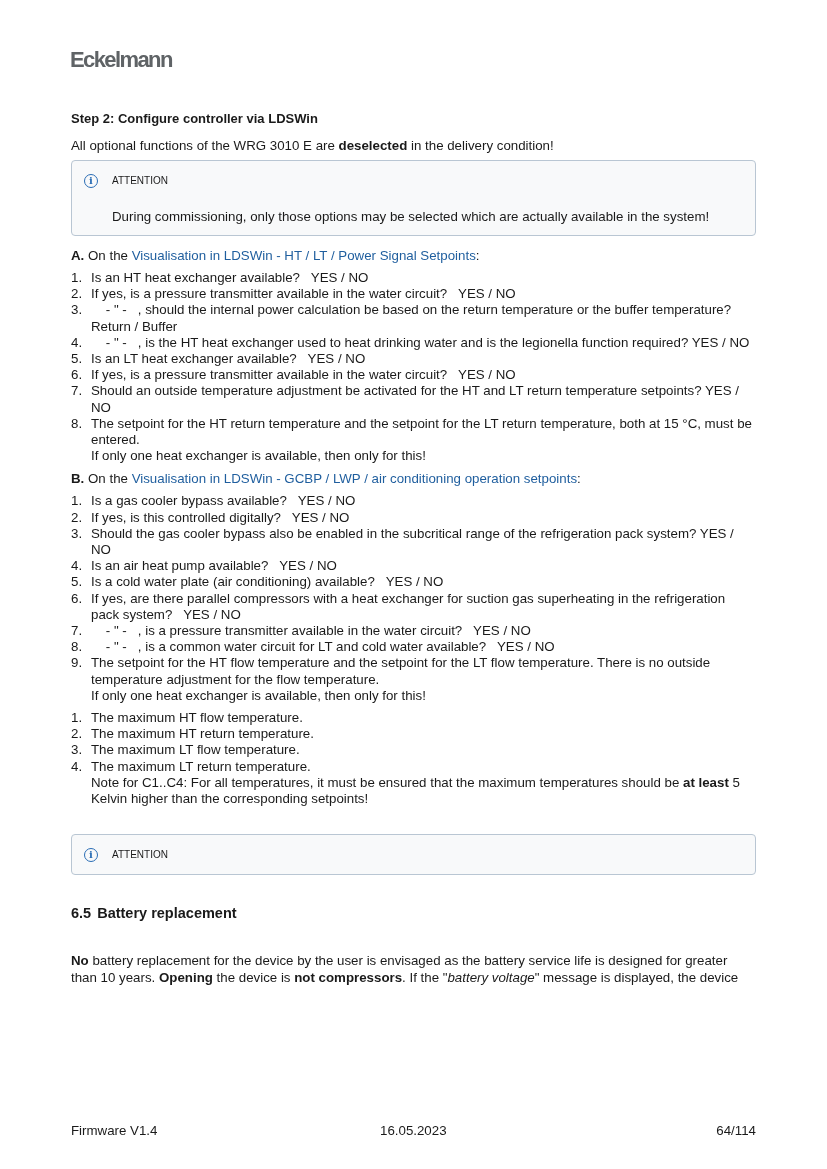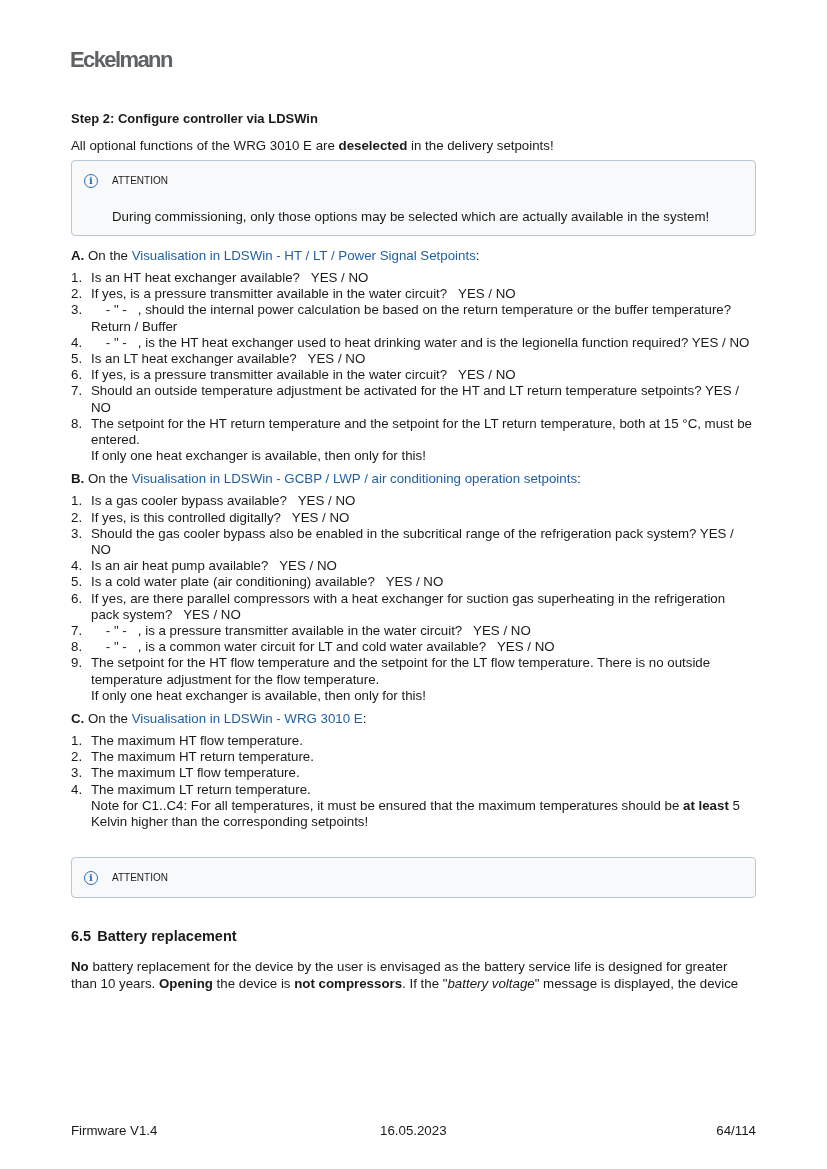--- a/index.html
+++ b/index.html
@@ -29,39 +29,39 @@
   .note-title { font-weight: normal; font-size: 10px; }
   .note-text { margin-left: 28px; line-height: 17px; margin-top: 18px; }
   .section-intro { margin: 0 0 6px 0; line-height: 17px; }
   .section-intro b { font-weight: bold; }
   .link { color: #1f5e9e; text-align: right; }
   ol.qlist { list-style: none; margin: 0 0 6px 0; padding: 0; }
   ol.qlist li { position: relative; padding-left: 20px; line-height: 16.2px; }
   ol.qlist li .num { position: absolute; left: 0; top: 0; }
   .answer { white-space: pre; }
   .sub-line { display: block; }
-  .h2 { font-weight: bold; font-size: 14.5px; margin: 29px 0 13px 0; line-height: 18px; }
+  .h2 { font-weight: bold; font-size: 14.5px; margin: 29px 0 30px 0; line-height: 18px; }
   .h2 .secnum { margin-right: 6px; }
   .footer {
     position: absolute; top: 1123px; left: 71px; width: 685px; height: 16px;
     font-size: 13.3px; line-height: 16px;
   }
   .footer .f-left { position: absolute; left: 0; }
   .footer .f-center { position: absolute; left: 309px; }
   .footer .f-right { position: absolute; right: 0; }
 </style>
 </head>
 <body>
 
 <div class="logo">Eckelmann</div>
 
 <div class="content">
 
   <div class="step-title">Step 2: Configure controller via LDSWin</div>
-  <p class="para"><span>All optional functions of the WRG 3010 E are </span><b>deselected</b><span> in the delivery setpoints!</span></p>
+  <p class="para"><span>All optional functions of the WRG 3010 E are </span><b>deselected</b><span> in the delivery condition!</span></p>
 
   <div class="note-box">
     <div class="note-head">
       <span class="info-icon">i</span>
       <span class="note-title">ATTENTION</span>
     </div>
     <div class="note-text">During commissioning, only those options may be selected which are actually available in the system!</div>
   </div>
 
   <p class="section-intro"><b>A.</b><span> On the </span><span class="link">Visualisation in LDSWin - HT / LT / Power Signal Setpoints</span><span>:</span></p>
@@ -82,21 +82,20 @@
     <li><span class="num">2.</span><span class="answer">If yes, is this controlled digitally?   YES / NO</span></li>
     <li><span class="num">3.</span><span class="answer" style="white-space:pre-wrap">Should the gas cooler bypass also be enabled in the subcritical range of the refrigeration pack system? YES / NO</span></li>
     <li><span class="num">4.</span><span class="answer">Is an air heat pump available?   YES / NO</span></li>
     <li><span class="num">5.</span><span class="answer">Is a cold water plate (air conditioning) available?   YES / NO</span></li>
     <li><span class="num">6.</span><span class="answer" style="white-space:pre-wrap">If yes, are there parallel compressors with a heat exchanger for suction gas superheating in the refrigeration pack system?   YES / NO</span></li>
     <li><span class="num">7.</span><span class="answer">    - " -   , is a pressure transmitter available in the water circuit?   YES / NO</span></li>
     <li><span class="num">8.</span><span class="answer">    - " -   , is a common water circuit for LT and cold water available?   YES / NO</span></li>
     <li><span class="num">9.</span><span style="white-space:pre-wrap">The setpoint for the HT flow temperature and the setpoint for the LT flow temperature. There is no outside temperature adjustment for the flow temperature.</span><span class="sub-line">If only one heat exchanger is available, then only for this!</span></li>
   </ol>
 
-  <p class="section-intro"><b>C.</b><span> On the </span><span class="link">Visualisation in LDSWin - WRG 3010 E</span><span>:</span></p>
   <ol class="qlist">
     <li><span class="num">1.</span><span>The maximum HT flow temperature.</span></li>
     <li><span class="num">2.</span><span>The maximum HT return temperature.</span></li>
     <li><span class="num">3.</span><span>The maximum LT flow temperature.</span></li>
     <li><span class="num">4.</span><span>The maximum LT return temperature.</span>
       <span class="sub-line"><span>Note for C1..C4: For all temperatures, it must be ensured that the maximum temperatures should be </span><b>at least</b><span> 5 Kelvin higher than the corresponding setpoints!</span></span>
     </li>
   </ol>
 
   <div class="note-box" style="margin-top:27px;">

